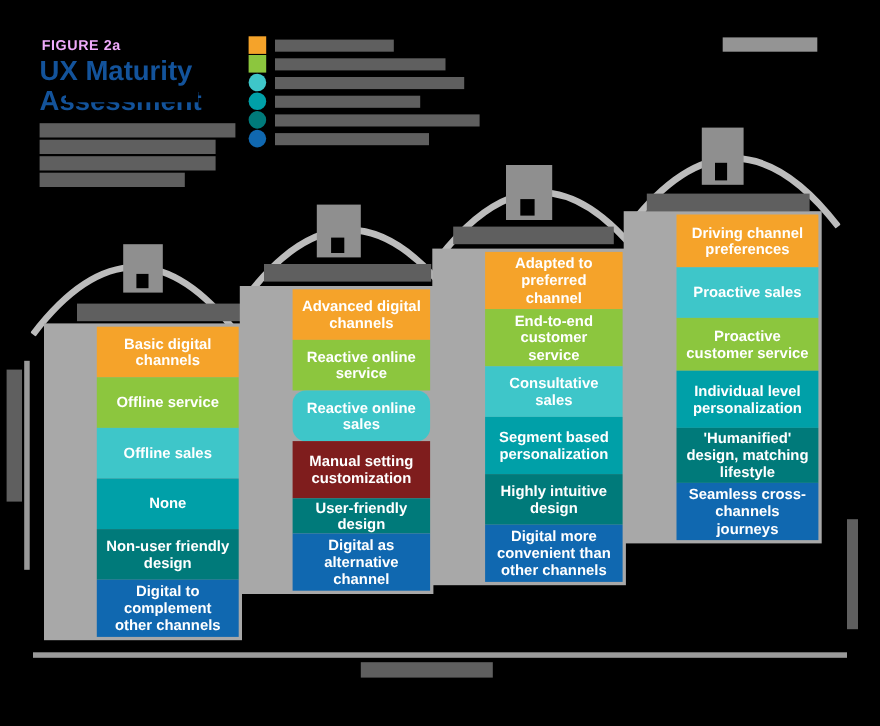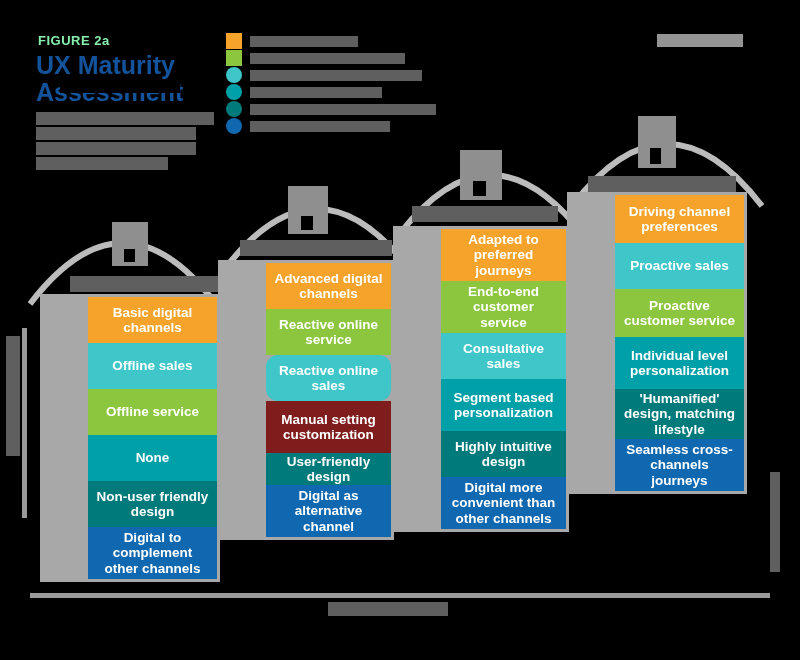--- a/index.html
+++ b/index.html
@@ -9,21 +9,21 @@
     font-family: "Liberation Sans", sans-serif;
     overflow: hidden;
     position: relative;
   }
   #root { position: absolute; inset: 0; }
 
   
   .fig-label {
     position: absolute; left: 38px; top: 33px;
     font-size: 13px; font-weight: 700; letter-spacing: .5px;
-    color: #86efac;
+    color: #f0abfc;
     filter: blur(0.6px);
   }
   .fig-title {
     position: absolute; left: 36px; top: 52px;
     font-size: 25px; font-weight: 700; line-height: 1.08;
     color: #13539b; width: 210px;
     filter: blur(0.7px);
   }
   .title-strike {
     position: absolute; left: 60px; top: 83px;
@@ -125,22 +125,22 @@
   <div id="stages">
       <div class="stage-arc" style="left: 28px; top: 196px; width: 190px; height: 110px;"><svg width="190" height="110" viewBox="0 0 190 110">
        <path d="M2 108 Q 95 -14 188 108" fill="none" stroke="#bcbcbc" stroke-width="6"></path>
      </svg></div>
       <div class="stage-icon" style="left: 112px; top: 222px; width: 36px; height: 44px; background: rgb(143, 143, 143);">
         <div class="notch" style="left: 12px; top: 27px; width: 11px; height: 13px;"></div>
       </div>
       <div class="stage-head" style="left: 70px; top: 276px; width: 150px;"></div>
       <div class="col" style="left: 40px; top: 294px; width: 180px;">
         <div class="card" style="background: rgb(245, 163, 42); height: 46px;">Basic digital channels</div>
+        <div class="card" style="background: rgb(140, 198, 62); height: 46px;">Offline service</div>
         <div class="card" style="background: rgb(62, 198, 201); height: 46px;">Offline sales</div>
-        <div class="card" style="background: rgb(140, 198, 62); height: 46px;">Offline service</div>
         <div class="card" style="background: rgb(0, 160, 168); height: 46px;">None</div>
         <div class="card" style="background: rgb(0, 122, 122); height: 46px;">Non-user friendly design</div>
         <div class="card" style="background: rgb(16, 104, 176); height: 52px;">Digital to complement other channels</div>
       </div>
       <div class="stage-arc" style="left: 222px; top: 162px; width: 190px; height: 110px;"><svg width="190" height="110" viewBox="0 0 190 110">
        <path d="M2 108 Q 95 -14 188 108" fill="none" stroke="#bcbcbc" stroke-width="6"></path>
      </svg></div>
       <div class="stage-icon" style="left: 288px; top: 186px; width: 40px; height: 48px; background: rgb(143, 143, 143);">
         <div class="notch" style="left: 13px; top: 30px; width: 12px; height: 14px;"></div>
       </div>
@@ -154,21 +154,21 @@
         <div class="card" style="background: rgb(16, 104, 176); height: 52px;">Digital as alternative channel</div>
       </div>
       <div class="stage-arc" style="left: 396px; top: 128px; width: 190px; height: 110px;"><svg width="190" height="110" viewBox="0 0 190 110">
        <path d="M2 108 Q 95 -14 188 108" fill="none" stroke="#bcbcbc" stroke-width="6"></path>
      </svg></div>
       <div class="stage-icon" style="left: 460px; top: 150px; width: 42px; height: 50px; background: rgb(143, 143, 143);">
         <div class="notch" style="left: 13px; top: 31px; width: 13px; height: 15px;"></div>
       </div>
       <div class="stage-head" style="left: 412px; top: 206px; width: 146px;"></div>
       <div class="col" style="left: 393px; top: 226px; width: 176px;">
-        <div class="card" style="background: rgb(245, 163, 42); height: 52px;">Adapted to preferred journeys</div>
+        <div class="card" style="background: rgb(245, 163, 42); height: 52px;">Adapted to preferred channel</div>
         <div class="card" style="background: rgb(140, 198, 62); height: 52px;">End-to-end customer service</div>
         <div class="card" style="background: rgb(62, 198, 201); height: 46px;">Consultative sales</div>
         <div class="card" style="background: rgb(0, 160, 168); height: 52px;">Segment based personalization</div>
         <div class="card" style="background: rgb(0, 122, 122); height: 46px;">Highly intuitive design</div>
         <div class="card" style="background: rgb(16, 104, 176); height: 52px;">Digital more convenient than other channels</div>
       </div>
       <div class="stage-arc" style="left: 570px; top: 96px; width: 194px; height: 112px;"><svg width="194" height="112" viewBox="0 0 194 112">
        <path d="M2 110 Q 97 -14 192 110" fill="none" stroke="#bcbcbc" stroke-width="6"></path>
      </svg></div>
       <div class="stage-icon" style="left: 638px; top: 116px; width: 38px; height: 52px; background: rgb(143, 143, 143);">

